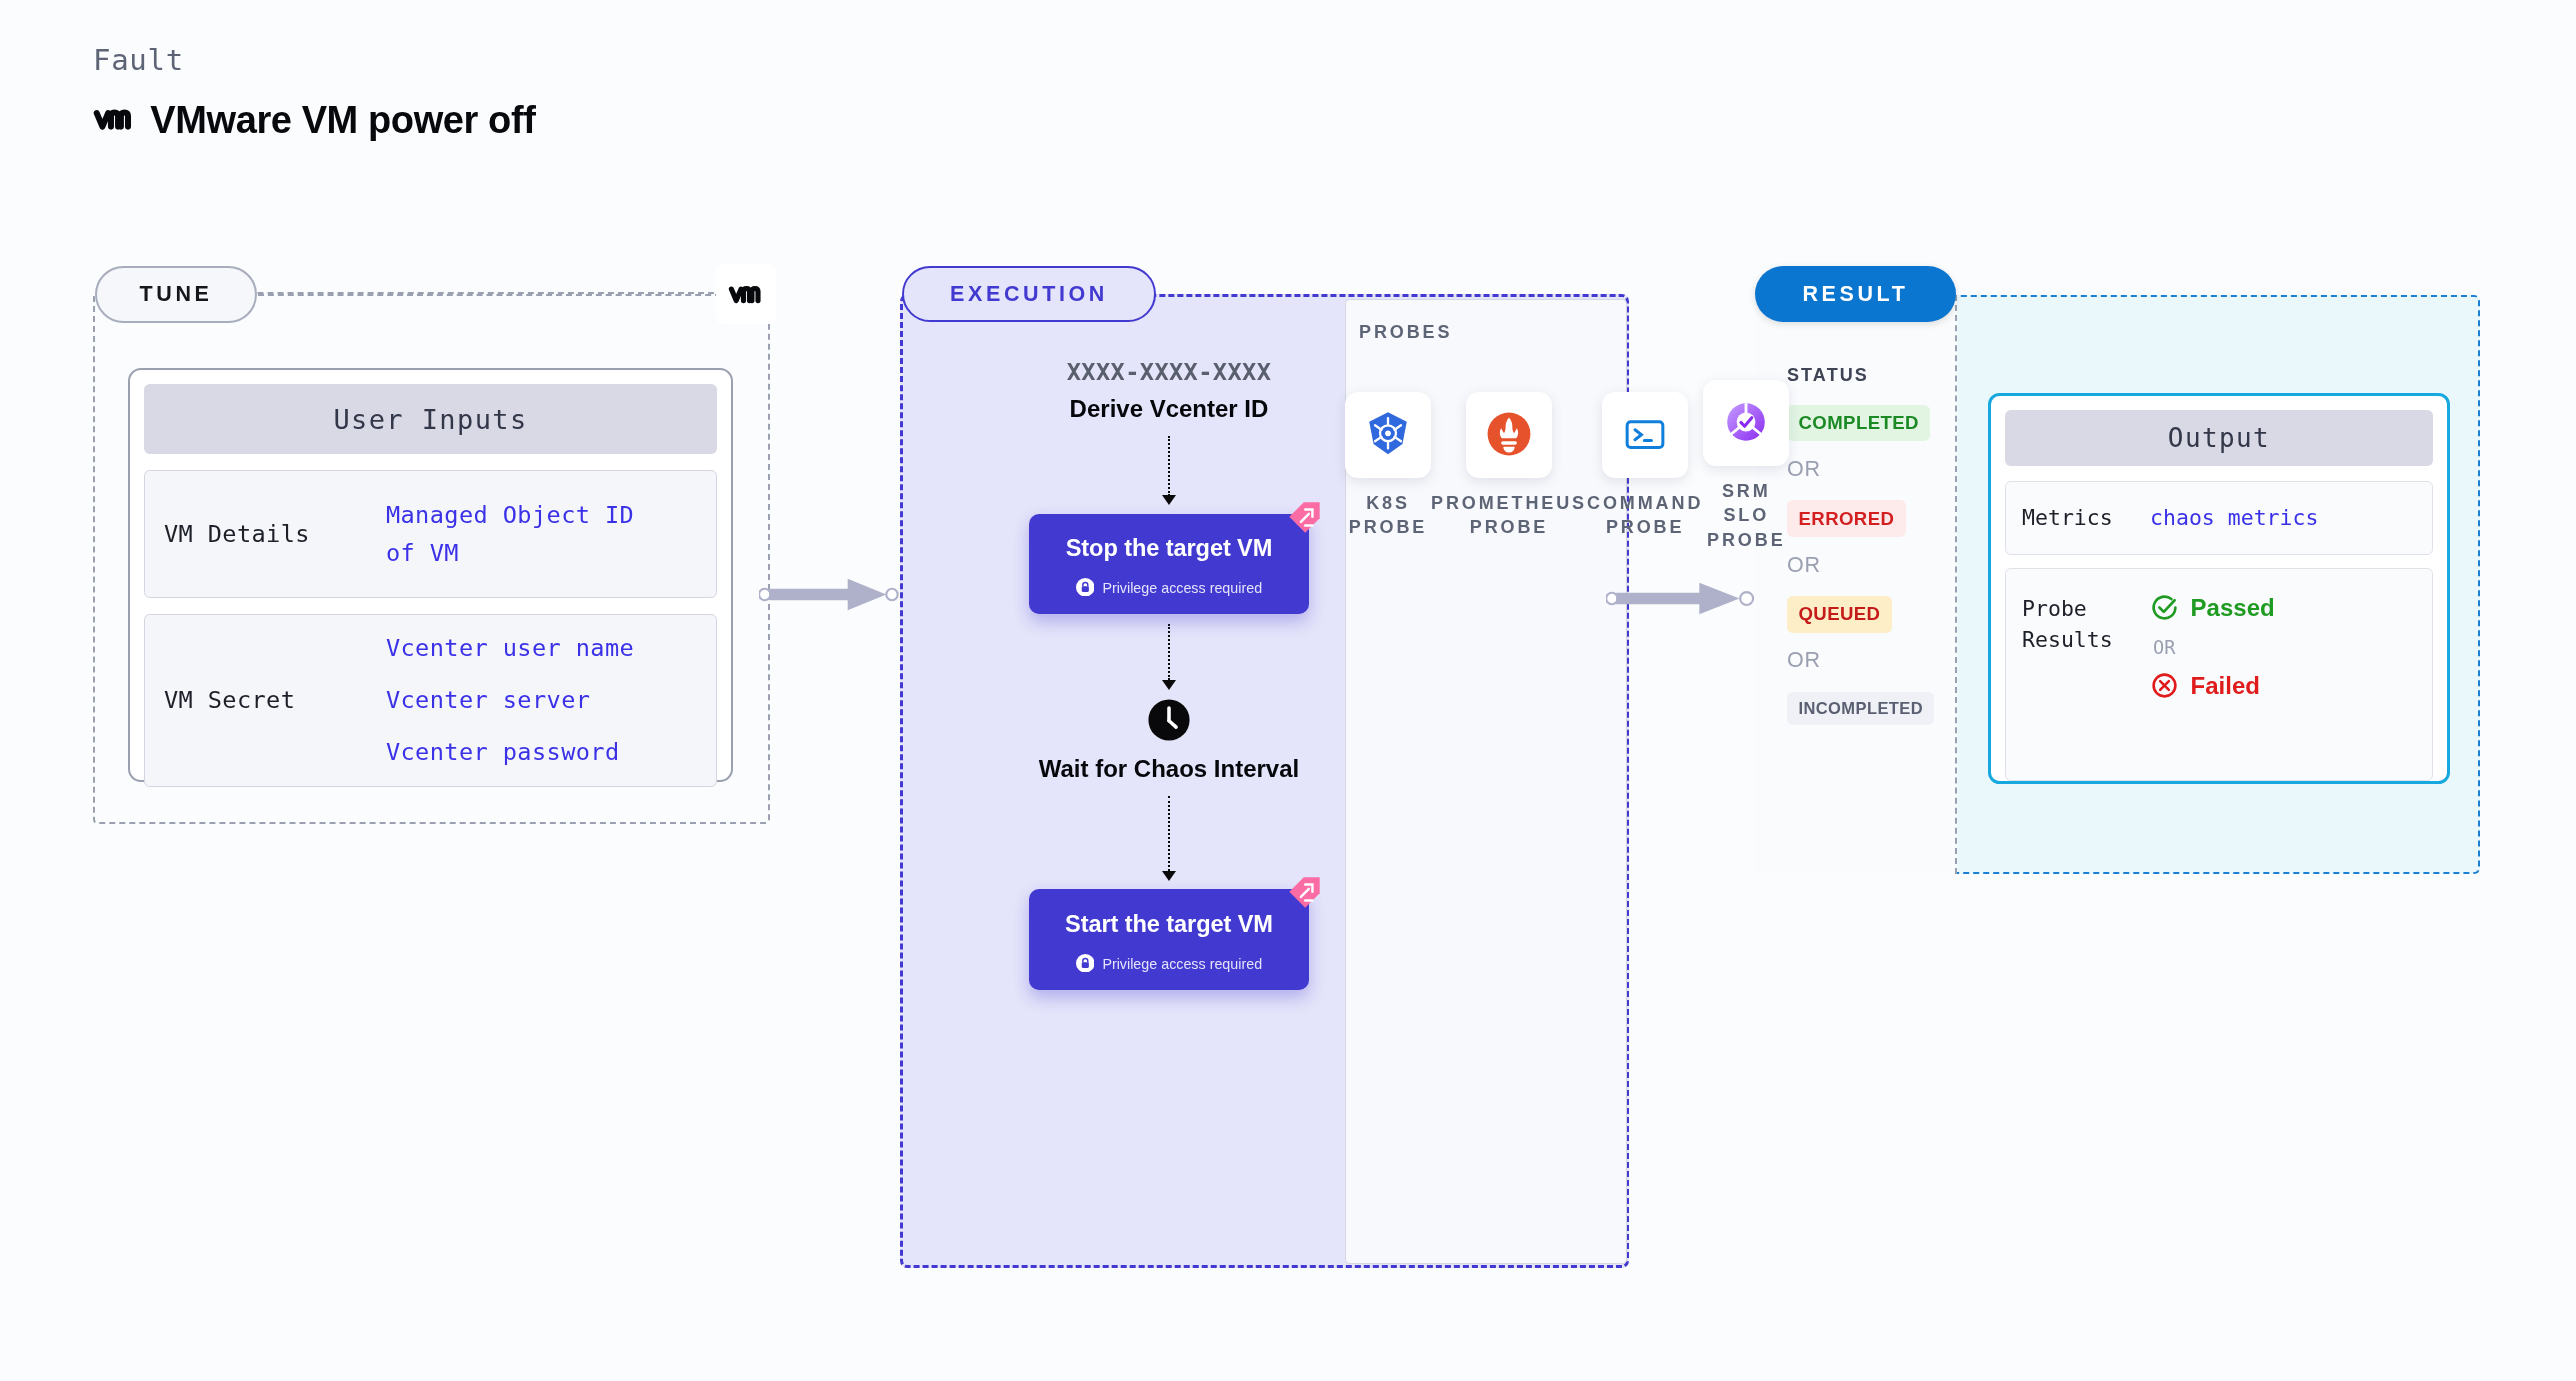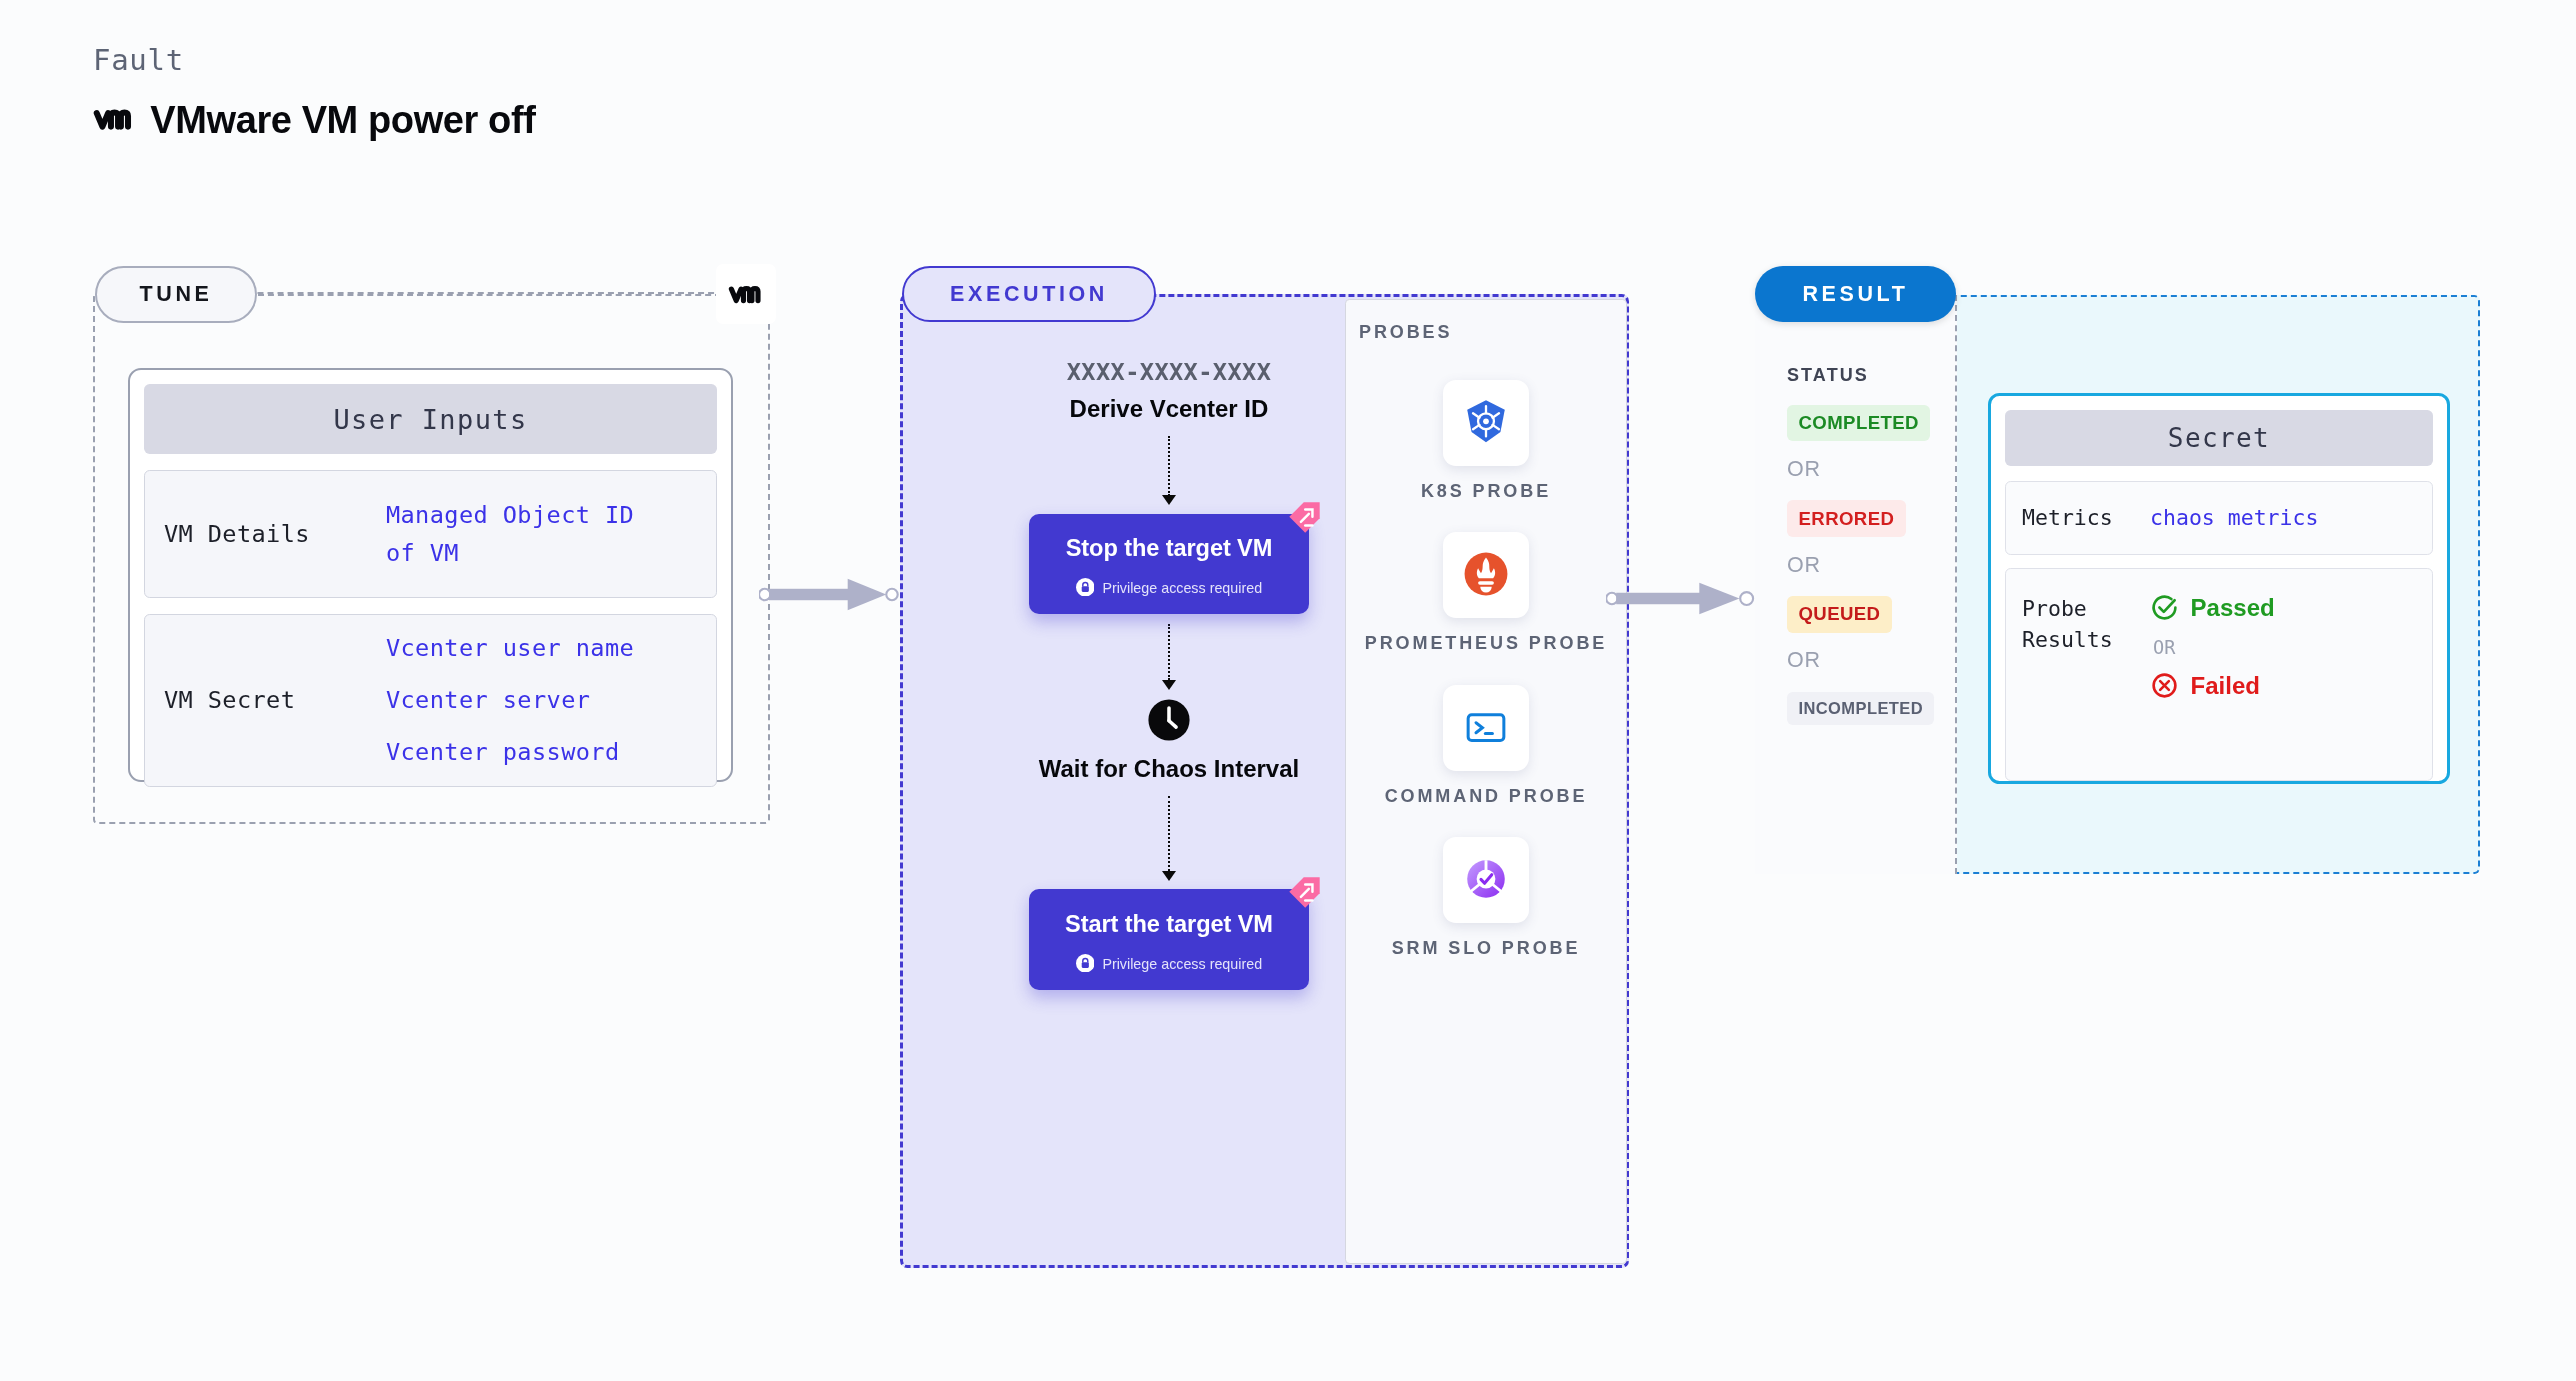--- a/index.html
+++ b/index.html
@@ -259,21 +259,21 @@
     font-weight: bold;
     color: #5d6475;
     letter-spacing: 2.9px;
     z-index: 4;
   }
   #probes-list {
     position: absolute;
     left: 1345px; top: 380px;
     width: 282px;
     display: flex;
-    flex-direction: column;
+    flex-direction: row;
     align-items: center;
     z-index: 4;
   }
   .probe-item {
     display: flex;
     flex-direction: column;
     align-items: center;
     margin-bottom: 29px;
   }
   .probe-tile {
@@ -658,21 +658,21 @@
   <div><span class="status-badge" style="color:#1b8a24;background:#e2f5e3">COMPLETED</span></div>
   <div class="or-text">OR</div>
   <div><span class="status-badge" style="color:#d31f1f;background:#fdeaea">ERRORED</span></div>
   <div class="or-text">OR</div>
   <div><span class="status-badge" style="color:#c41b1b;background:#fdeec8">QUEUED</span></div>
   <div class="or-text">OR</div>
   <div><span class="status-badge" style="color:#5a6072;background:#f0f1f6;font-size:16.5px">INCOMPLETED</span></div>
 </div>
 
 <div id="output-card">
-  <div id="output-header">Secret</div>
+  <div id="output-header">Output</div>
 
   <div id="metrics-row">
     <div class="out-key">Metrics</div>
     <div class="out-val-metrics">chaos metrics</div>
   </div>
 
   <div id="probe-results-row">
     <div class="out-key">Probe<br>Results</div>
     <div>
       <div class="result-line">

